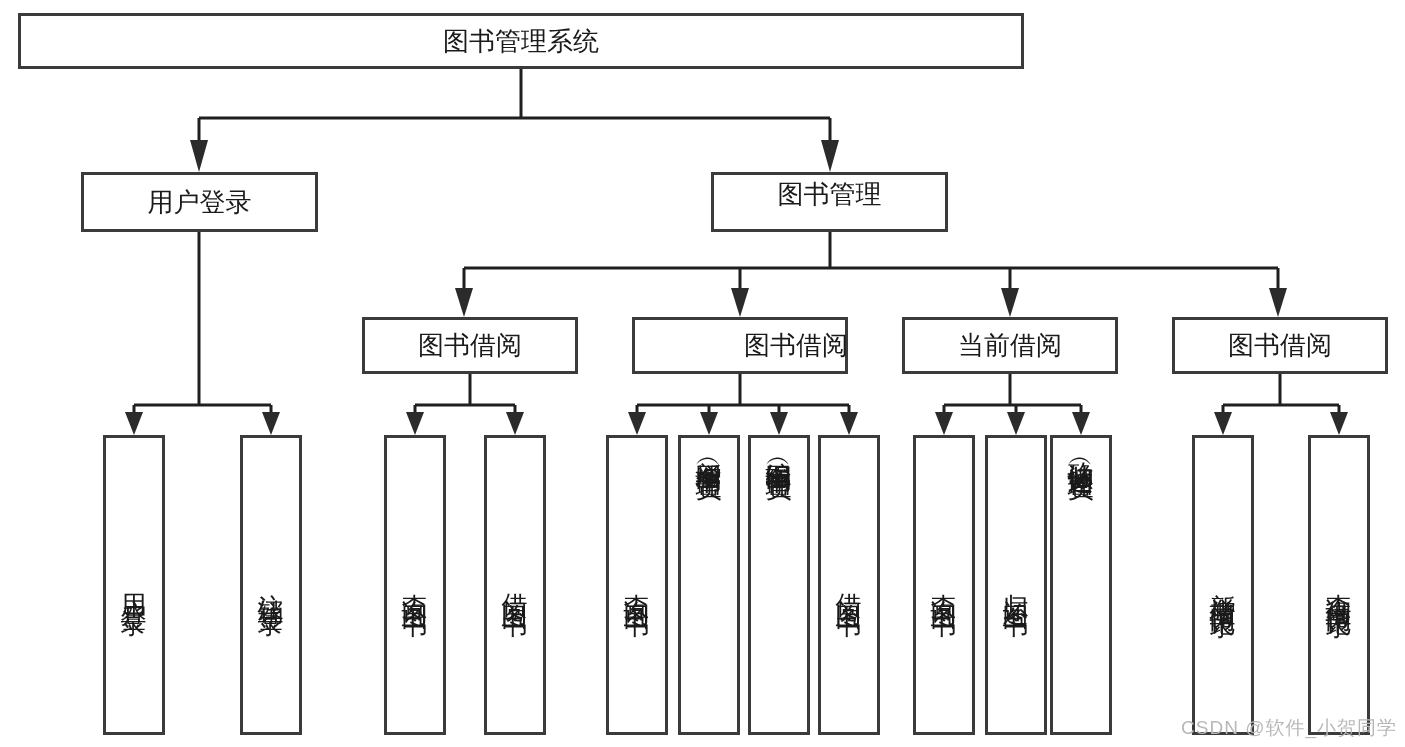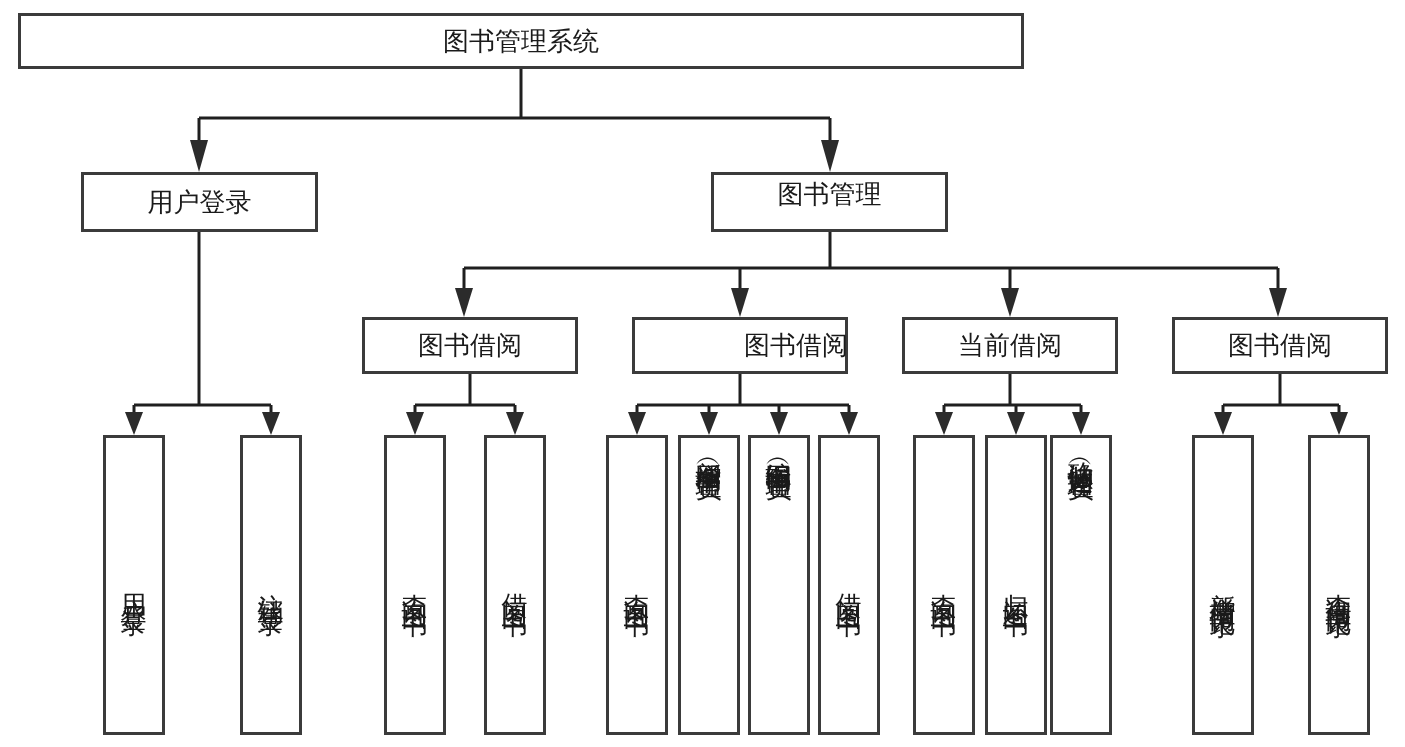--- a/index.html
+++ b/index.html
@@ -259,14 +259,15 @@
   <div class="box-div" style="left:1192px; top:435px; width:62px; height:300px;"></div>
   <div class="vlabel-wrap" style="left:1192px; top:435px; width:62px; height:300px;">
     <span class="vlabel-text" style="letter-spacing:4px;">新增借阅记录</span>
   </div>
 
   <div class="box-div" style="left:1308px; top:435px; width:62px; height:300px;"></div>
   <div class="vlabel-wrap" style="left:1308px; top:435px; width:62px; height:300px;">
     <span class="vlabel-text" style="letter-spacing:4px;">查询借阅记录</span>
   </div>
 
+  <div id="watermark">CSDN @软件_小贺同学</div>
 
 </div>
 
 </body></html>

